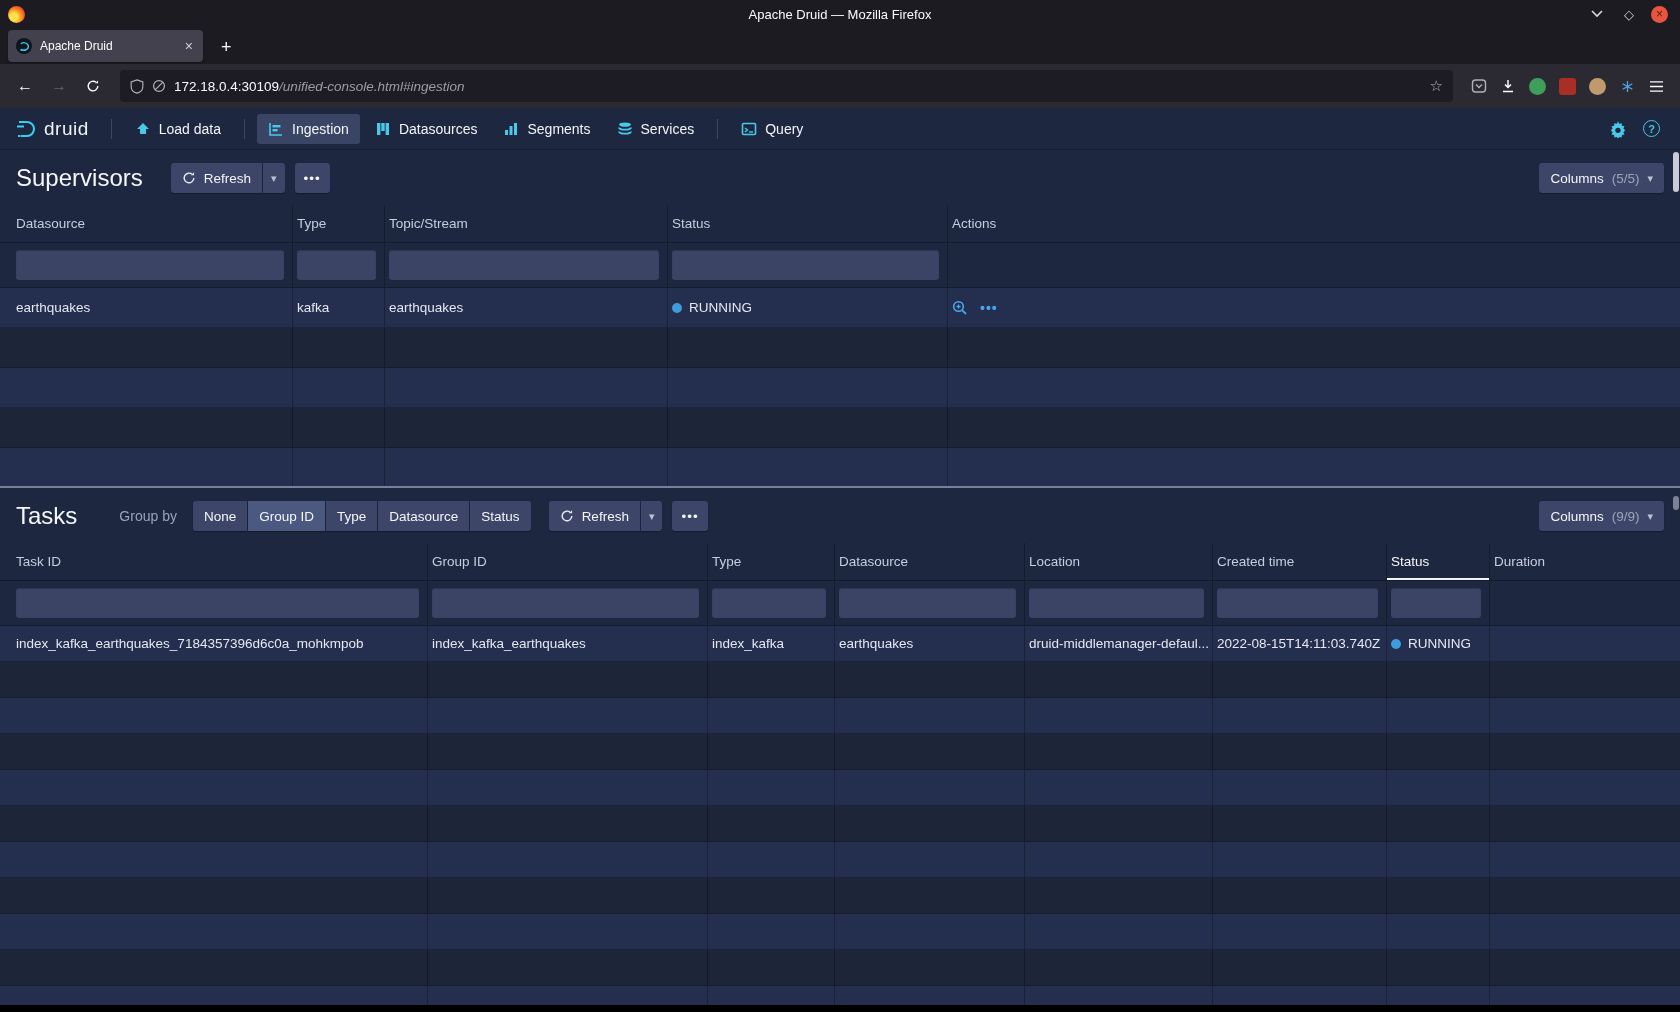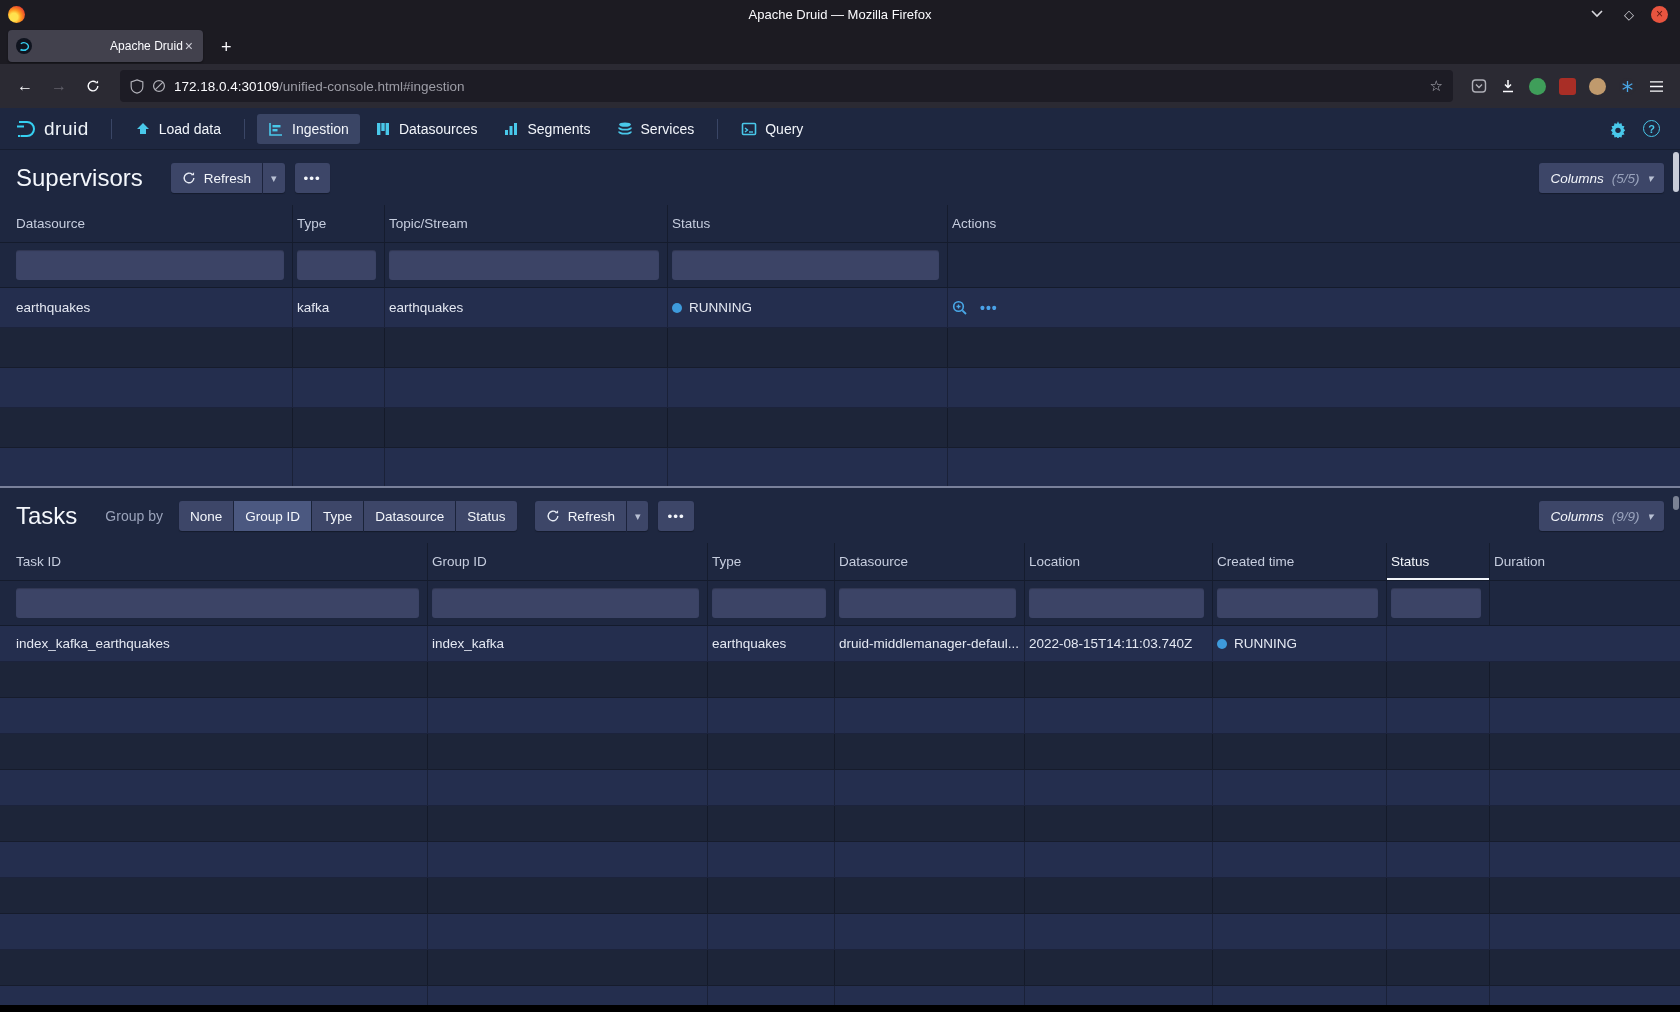--- a/index.html
+++ b/index.html
@@ -10,33 +10,33 @@
   
   .titlebar { height:28px; background:#1c1b22; display:flex; align-items:center; position:relative; flex:0 0 auto; }
   .ff-logo { width:17px; height:17px; border-radius:50%; margin-left:8px;
              background:radial-gradient(circle at 35% 65%, #ffe14d 0 25%, #ff9a1f 45%, #e8452c 75%, #b5007f 100%); }
   .win-title { position:absolute; left:0; right:0; text-align:center; color:#fbfbfe; font-size:13px; }
   .win-controls { margin-left:auto; display:flex; align-items:center; gap:14px; padding-right:12px; z-index:2; }
   .win-controls .wc { color:#d8d8de; font-size:13px; width:16px; text-align:center; cursor:default; }
   .wc-close { width:17px; height:17px; border-radius:50%; background:#e8543f; color:#5d1710; font-size:12px; line-height:16px; text-align:center; }
 
   .tabbar { height:36px; background:#1c1b22; display:flex; align-items:flex-end; flex:0 0 auto; }
-  .tab { width:195px; height:32px; margin:0 0 2px 8px; background:#42414d; border-radius:4px; display:flex; align-items:center; padding:0 8px; box-shadow:0 1px 2px rgba(0,0,0,.4);text-align:right; }
+  .tab { width:195px; height:32px; margin:0 0 2px 8px; background:#42414d; border-radius:4px; display:flex; align-items:center; padding:0 8px; box-shadow:0 1px 2px rgba(0,0,0,.4); }
   .tab-fav { width:16px; height:16px; border-radius:50%; background:#10141f; display:flex; align-items:center; justify-content:center; flex:0 0 auto; }
   .tab-title { color:#fbfbfe; font-size:12px; margin-left:8px; flex:1; white-space:nowrap; overflow:hidden; }
   .tab-close { color:#cfcfd8; font-size:14px; padding:0 2px; }
   .newtab { color:#fbfbfe; font-size:18px; margin:0 0 6px 10px; padding:0 8px; }
 
   .toolbar { height:44px; background:#2b2a33; display:flex; align-items:center; padding:0 10px; gap:4px; flex:0 0 auto; }
   .navbtn { width:30px; height:30px; display:flex; align-items:center; justify-content:center; border-radius:4px; color:#fbfbfe; font-size:16px; }
   .navbtn.disabled { color:#62616b; }
   .urlbar { flex:1; height:32px; background:#1d1c25; border-radius:4px; margin:0 8px; display:flex; align-items:center; padding:0 10px; }
   .urlbar .uicon { display:flex; align-items:center; margin-right:8px; }
   .url-text { flex:1; font-size:13.5px; color:#fbfbfe; white-space:nowrap; overflow:hidden; }
-  .url-text .path { color:#9d9da6; }
+  .url-text .path { color:#9d9da6;font-style:italic; }
   .star { color:#b6b6bf; font-size:15px; margin-left:8px; }
   .tb-icons { display:flex; align-items:center; gap:13px; padding:0 6px; }
   .ext-dot { width:17px; height:17px; border-radius:50%; display:flex; align-items:center; justify-content:center; font-size:10px; color:#fff; }
 
   
   .druid { flex:1; display:flex; flex-direction:column; background:#1e2740; overflow:hidden; position:relative; }
   .dnav { height:42px; display:flex; align-items:center; padding:0 14px; gap:4px; flex:0 0 auto; border-bottom:1px solid rgba(0,0,0,.25); }
   .brand { display:flex; align-items:center; gap:6px; margin-right:10px; }
   .brand-text { color:#eef3f8; font-size:19px; letter-spacing:.5px; }
   .nav-sep { width:1px; height:20px; background:#3a4666; margin:0 8px; }
@@ -49,22 +49,22 @@
   .sec-title { color:#f4f7fc; font-size:24px; font-weight:500; margin-right:18px; }
   .btn { height:30px; background:#3d4668; color:#f3f6fb; font-size:13.5px; border:none; border-radius:3px; display:flex; align-items:center; gap:8px; padding:0 11px; box-shadow:0 1px 1px rgba(0,0,0,.3); }
   .btn .count { color:#9aa4bd; }
   .btn-group { display:flex; }
   .btn-group .btn { border-radius:0; margin-right:1px; box-shadow:0 1px 1px rgba(0,0,0,.3); }
   .btn-group .btn:first-child { border-radius:3px 0 0 3px;text-align:center; }
   .btn-group .btn:last-child { border-radius:0 3px 3px 0; margin-right:0; }
   .btn.caret-btn { padding:0 8px; }
   .btn.active { background:#4b5880; }
   .more-btn { padding:0 9px; letter-spacing:1px; }
-  .right-tools { margin-left:auto;font-style:italic; }
-  .groupby-label { color:#9aa3ba; font-size:14px; margin:0 6px 0 0; }
+  .right-tools { margin-left:auto; }
+  .groupby-label { color:#9aa3ba; font-size:14px; margin:0 6px 0 14px; }
   .caret { color:#b9c1d4; font-size:11px; }
 
   
   .sup-grid  { display:grid; grid-template-columns:293px 92px 283px 280px 1fr; }
   .task-grid { display:grid; grid-template-columns:428px 280px 127px 190px 188px 174px 103px 1fr; }
   .cell { padding-left:4px; padding-right:8px; border-right:1px solid rgba(0,0,0,.28); display:flex; align-items:center; overflow:hidden; white-space:nowrap; }
   .cell:first-child { padding-left:16px; }
   .cell:last-child { border-right:none; }
   .theader { height:38px; color:#c6cdde; font-size:13.5px; border-bottom:1px solid rgba(0,0,0,.3); flex:0 0 auto; }
   .theader .cell.sorted { box-shadow:inset 0 -2px 0 #f2f5fa; color:#f4f7fc; }
@@ -423,20 +423,21 @@
           <div class="cell">
               <input class="filter-input" style="">
             </div>
           <div class="cell">
               <input class="filter-input" style="">
             </div>
           <div class="cell"></div>
         </div>
         <div class="rows">
           <div class="trow task-grid">
+            <div class="cell">index_kafka_earthquakes_7184357396d6c0a_mohkmpob</div>
             <div class="cell">index_kafka_earthquakes</div>
             <div class="cell">index_kafka</div>
             <div class="cell">earthquakes</div>
             <div class="cell">druid-middlemanager-defaul...</div>
             <div class="cell">2022-08-15T14:11:03.740Z</div>
             <div class="cell">
                 <span class="status-dot"></span>
                 <span>RUNNING</span>
               </div>
             <div class="cell"></div>

